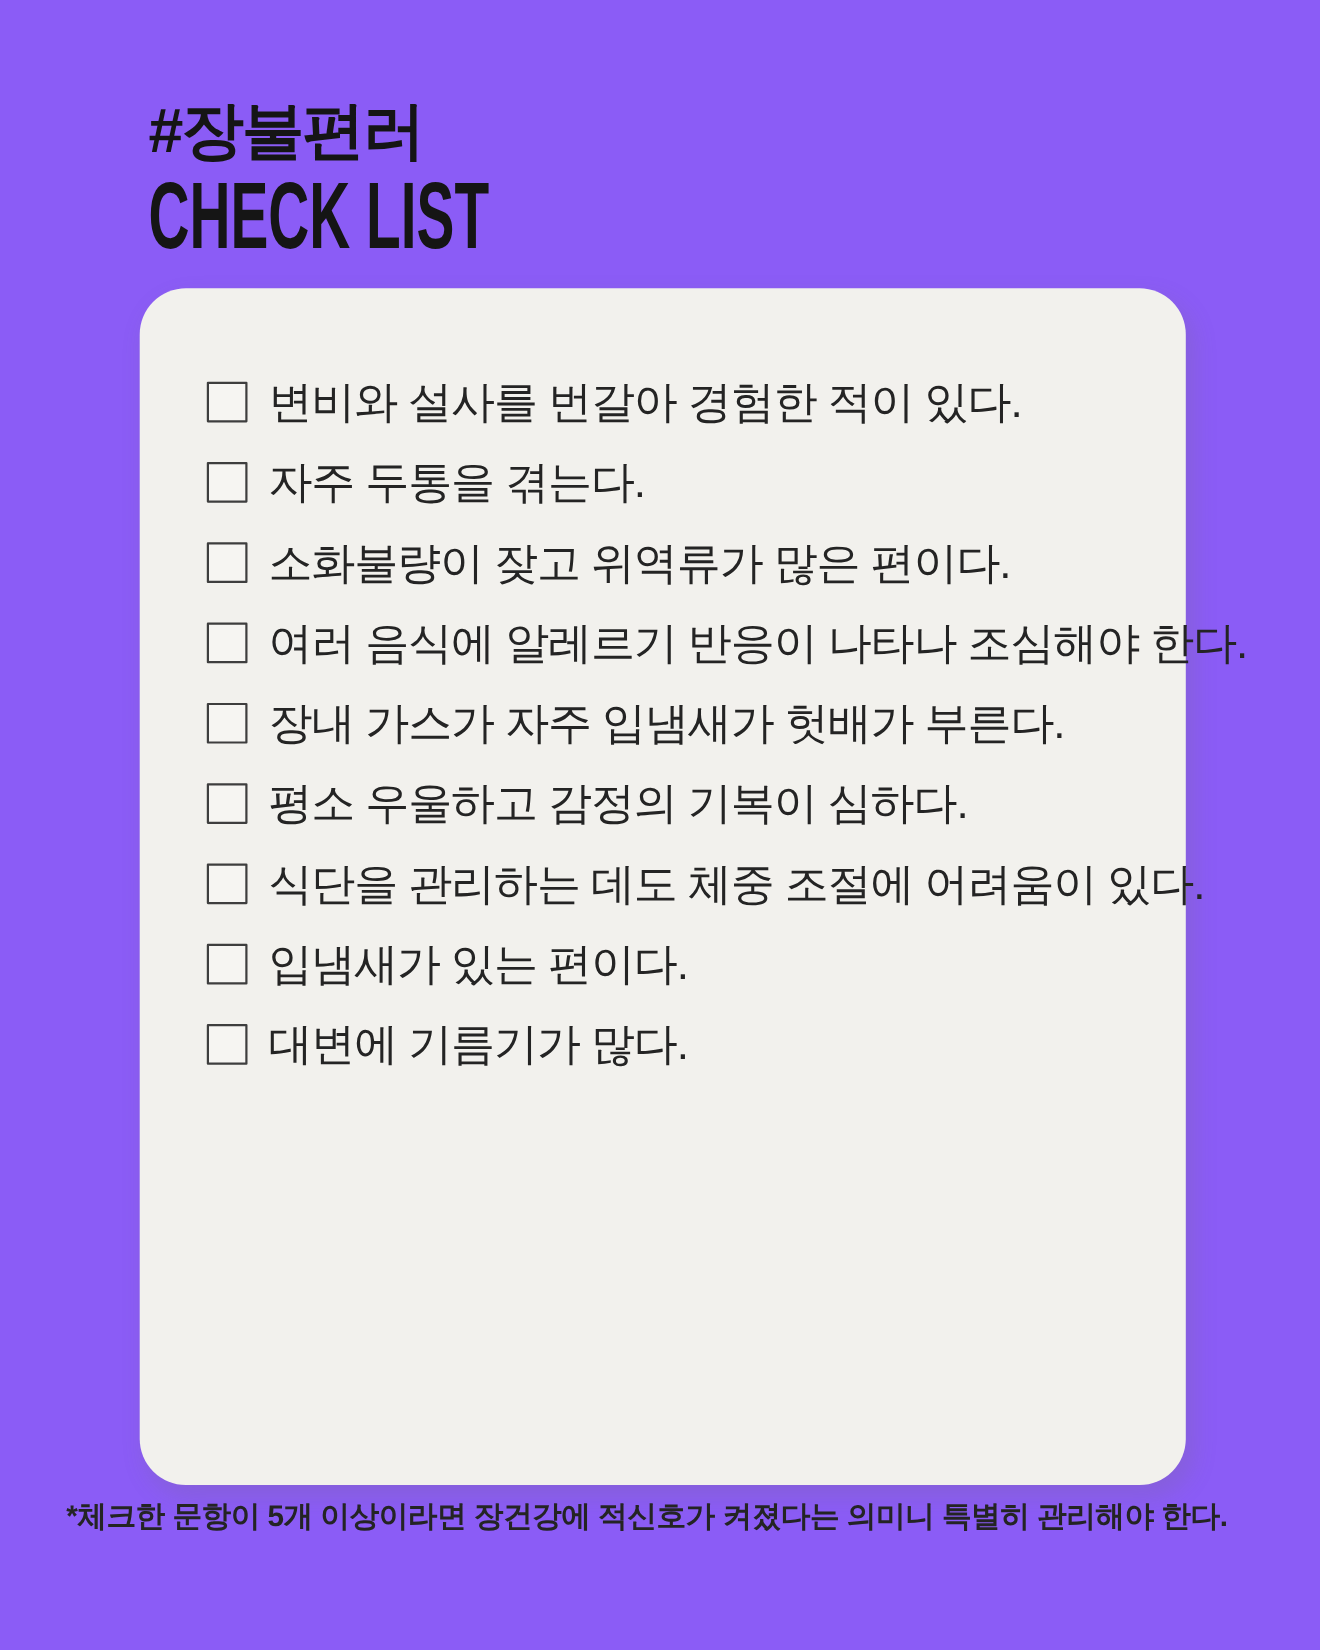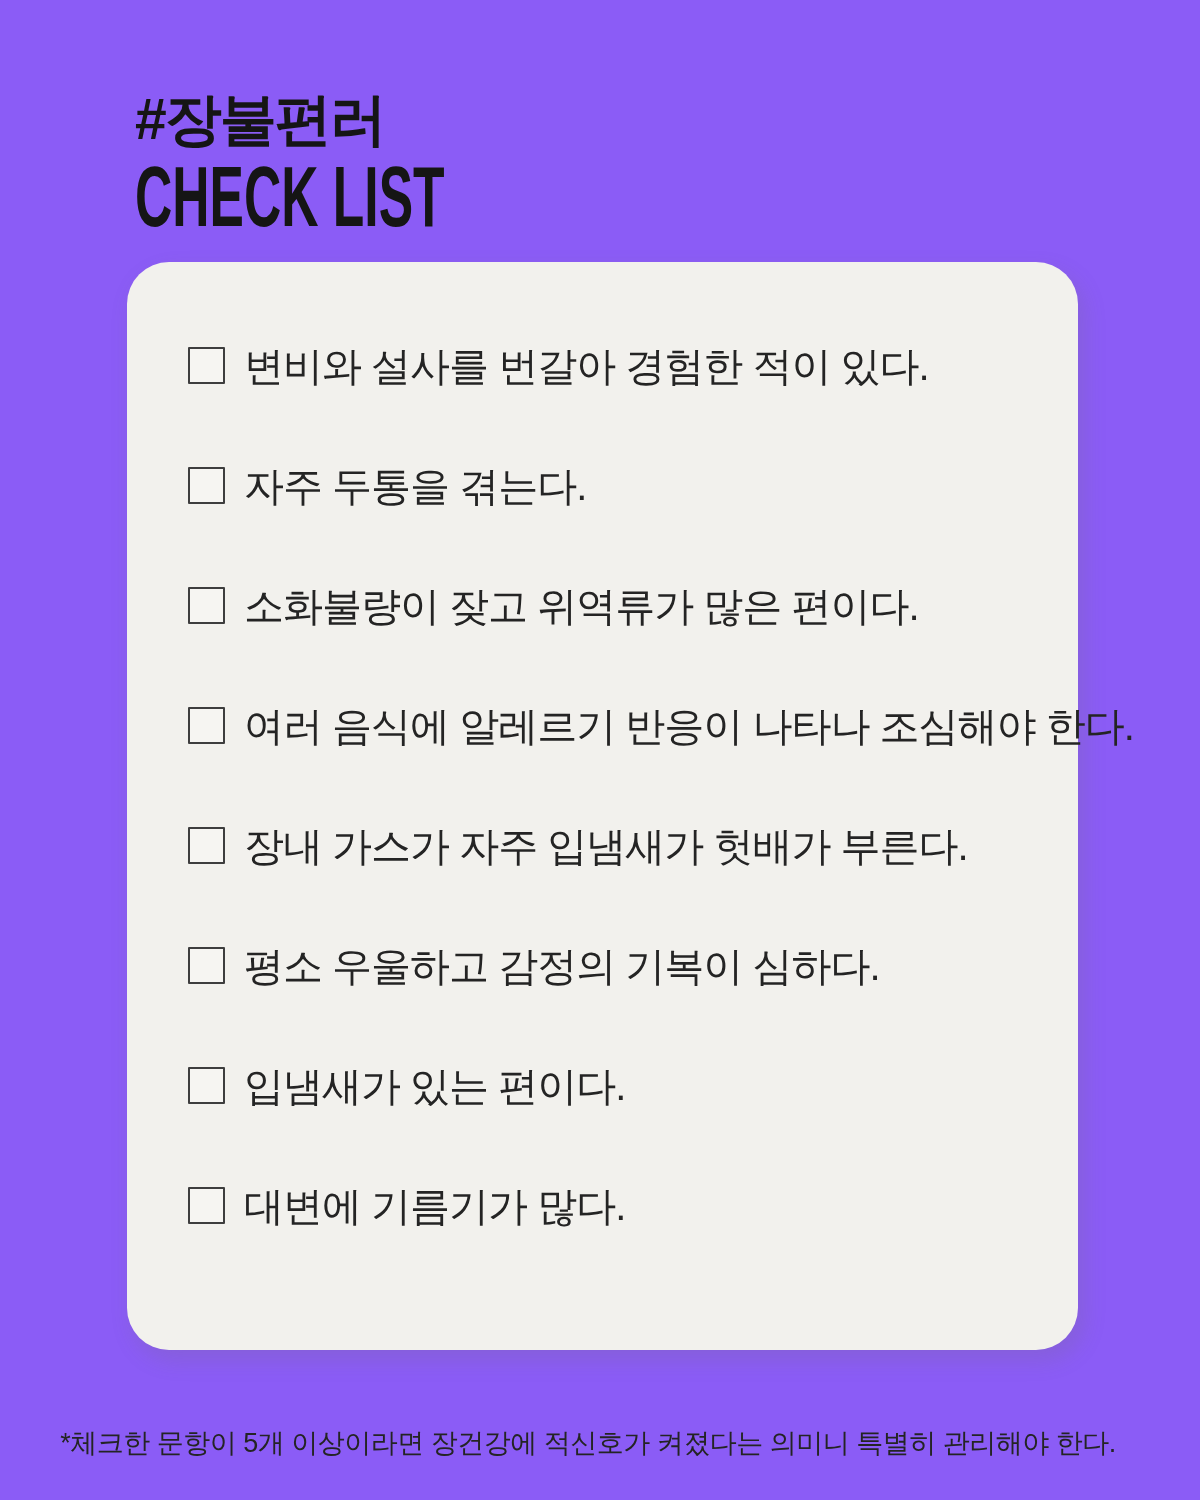--- a/index.html
+++ b/index.html
@@ -47,21 +47,21 @@
     left: 127px;
     top: 262px;
     width: 951px;
     height: 1088px;
     background: #F2F1ED;
     border-radius: 42px;
     box-shadow: 6px 10px 22px rgba(110, 110, 90, 0.18);
     padding: 85px 50px 0 61px;
     display: flex;
     flex-direction: column;
-    gap: 83px;
+    gap: 36px;
   }
 
   .check-row {
     display: flex;
     align-items: center;
     gap: 19px;
     height: 37px;
   }
   .checkbox {
     width: 37px;
@@ -77,26 +77,26 @@
     font-weight: 400;
     color: #242424;
     letter-spacing: -1px;
     white-space: nowrap;
     line-height: 1;
   }
 
   
   .footnote {
     position: absolute;
-    top: 1425px;
+    top: 1360px;
     left: 0;
     width: 1176px;
     text-align: center;
     font-size: 27px;
-    font-weight: 400;
+    font-weight: 700;
     color: #242424;
     letter-spacing: -0.5px;
   }
 </style>
 </head>
 <body>
 
 <div class="canvas">
 
   <div class="header">
@@ -124,20 +124,24 @@
     <div class="check-row">
       <span class="checkbox"></span>
       <span class="check-label">장내 가스가 자주 입냄새가 헛배가 부른다.</span>
     </div>
     <div class="check-row">
       <span class="checkbox"></span>
       <span class="check-label">평소 우울하고 감정의 기복이 심하다.</span>
     </div>
     <div class="check-row">
       <span class="checkbox"></span>
+      <span class="check-label">식단을 관리하는 데도 체중 조절에 어려움이 있다.</span>
+    </div>
+    <div class="check-row">
+      <span class="checkbox"></span>
       <span class="check-label">입냄새가 있는 편이다.</span>
     </div>
     <div class="check-row">
       <span class="checkbox"></span>
       <span class="check-label">대변에 기름기가 많다.</span>
     </div>
   </div>
 
   <div class="footnote">*체크한 문항이 5개 이상이라면 장건강에 적신호가 켜졌다는 의미니 특별히 관리해야 한다.</div>
 

